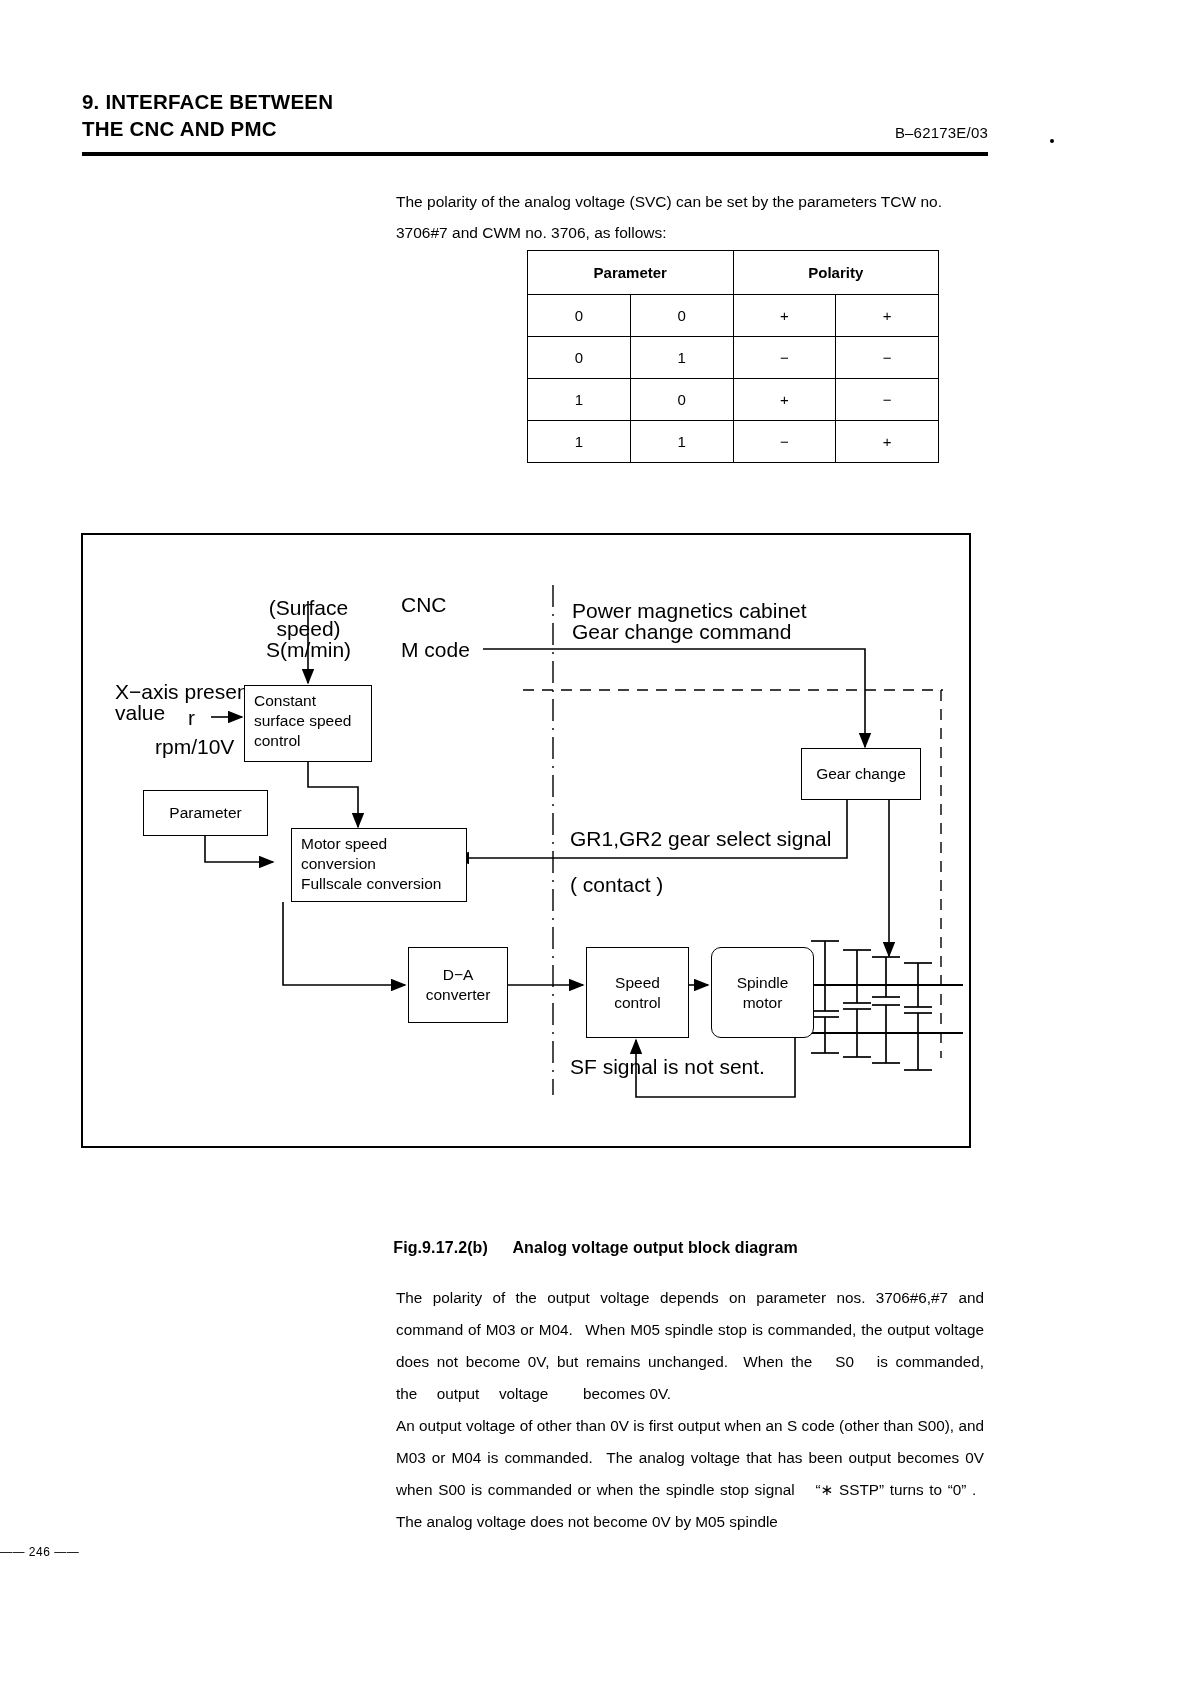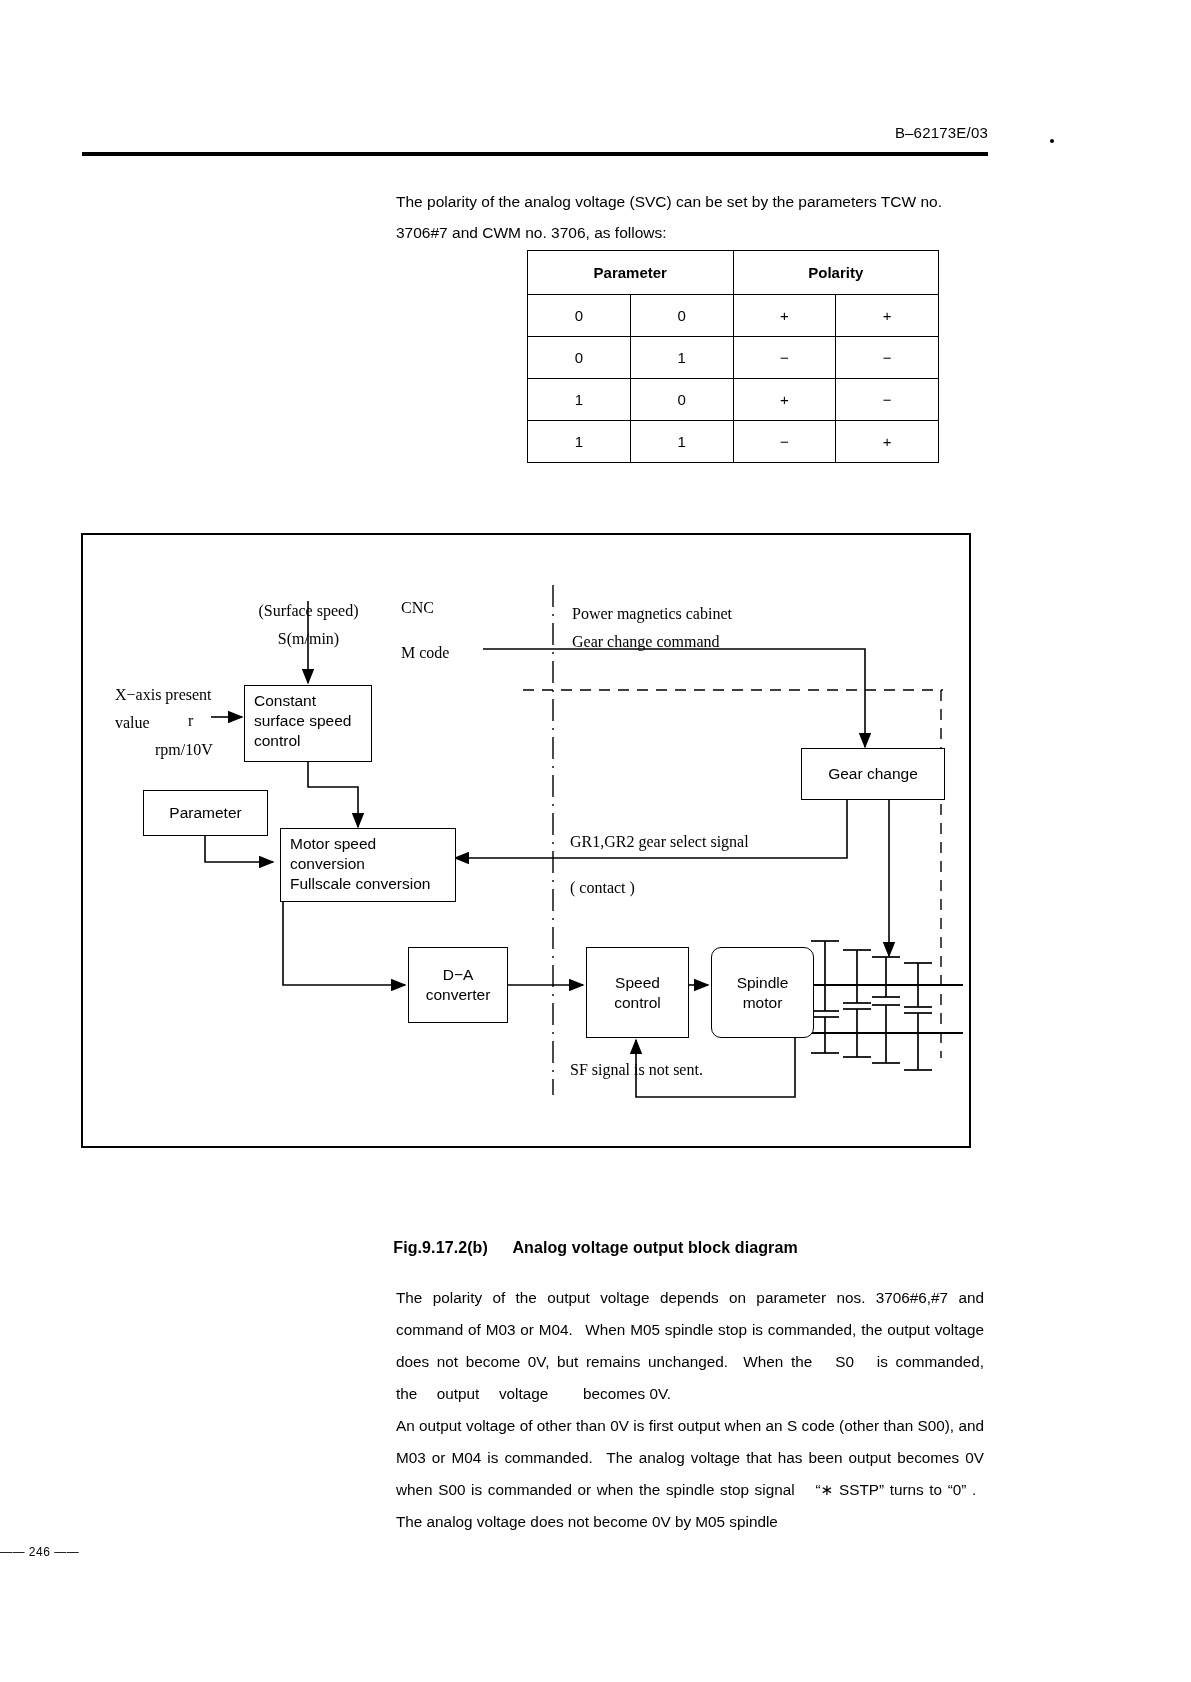--- a/index.html
+++ b/index.html
@@ -96,24 +96,23 @@
     top: 533px;
     width: 890px;
     height: 615px;
     border: 2px solid #000;
     background: #fff;
   }
   #figure-svg { position: absolute; left: 0; top: 0; }
 
   .dg-label {
     position: absolute;
-    font-size: 16px;
-    line-height: 28px;
+    font-size: 21px;
+    line-height: 21px;
     white-space: pre-line;
-    font-family: Liberation Serif, serif;
   }
   .dg-box {
     position: absolute;
     border: 1.8px solid #000;
     background: #fff;
     font-size: 15.5px;
     line-height: 20px;
     padding: 5px 8px 0 9px;
     white-space: pre-line;
   }
@@ -157,20 +156,22 @@
     top: 1545px;
     width: 1191px;
     font-size: 12px;
     letter-spacing: 0.5px;
   }
 </style>
 </head>
 <body>
 
 <div id="page-header">
+  <div id="chapter-title">9. INTERFACE BETWEEN
+THE CNC AND PMC</div>
   <div id="doc-number">B–62173E/03</div>
 </div>
 <div id="header-rule"></div>
 <div id="header-dot"></div>
 
 <div id="intro-paragraph">The polarity of the analog voltage (SVC) can be set by the parameters TCW no. 3706#7 and CWM no. 3706, as follows:</div>
 
 <table id="polarity-table">
   <tbody>
     <tr>
@@ -311,28 +312,28 @@
   <div class="dg-label" style="left:487px; top:339px;">( contact )</div>
 
   <div class="dg-label" style="left:487px; top:521px;">SF signal is not sent.</div>
 
   <div class="dg-box" style="left:161px; top:150px; width:128px; height:77px;">Constant
 surface speed
 control</div>
 
   <div class="dg-box center" style="left:60px; top:255px; width:125px; height:46px;">Parameter</div>
 
-  <div class="dg-box" style="left:197px; top:293px; width:176px; height:74px;">Motor speed
+  <div class="dg-box" style="left:208px; top:293px; width:176px; height:74px;">Motor speed
 conversion
 Fullscale conversion</div>
 
   <div class="dg-box center" style="left:325px; top:412px; width:100px; height:76px;">D−A
 converter</div>
 
-  <div class="dg-box center" style="left:718px; top:213px; width:144px; height:52px;text-align:right;">Gear change</div>
+  <div class="dg-box center" style="left:718px; top:213px; width:120px; height:52px;text-align:right;">Gear change</div>
 
   <div class="dg-box center" style="left:503px; top:412px; width:103px; height:91px;">Speed
 control</div>
 
   <div class="dg-box center" style="left:628px; top:412px; width:103px; height:91px;border-radius:10px;">Spindle
 motor</div>
 
 </div>
 
 <div id="figure-caption">

